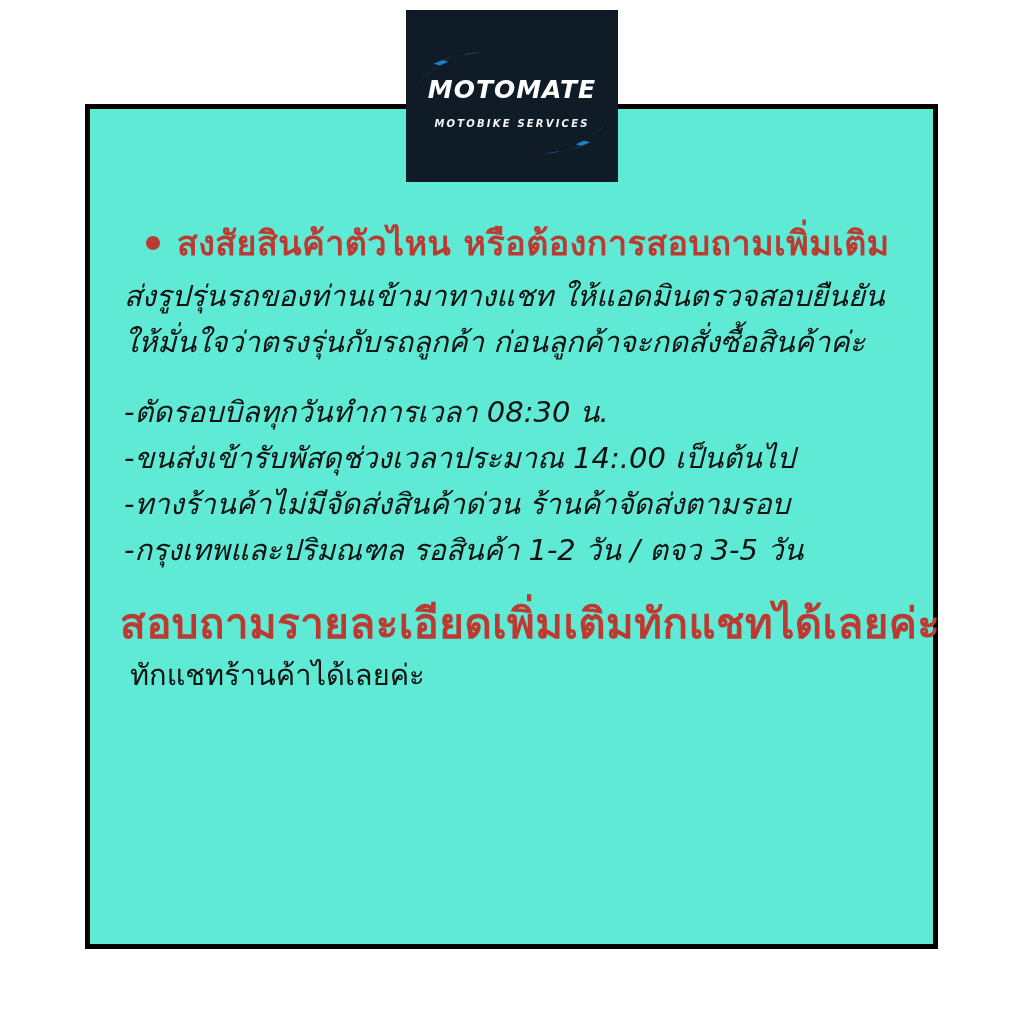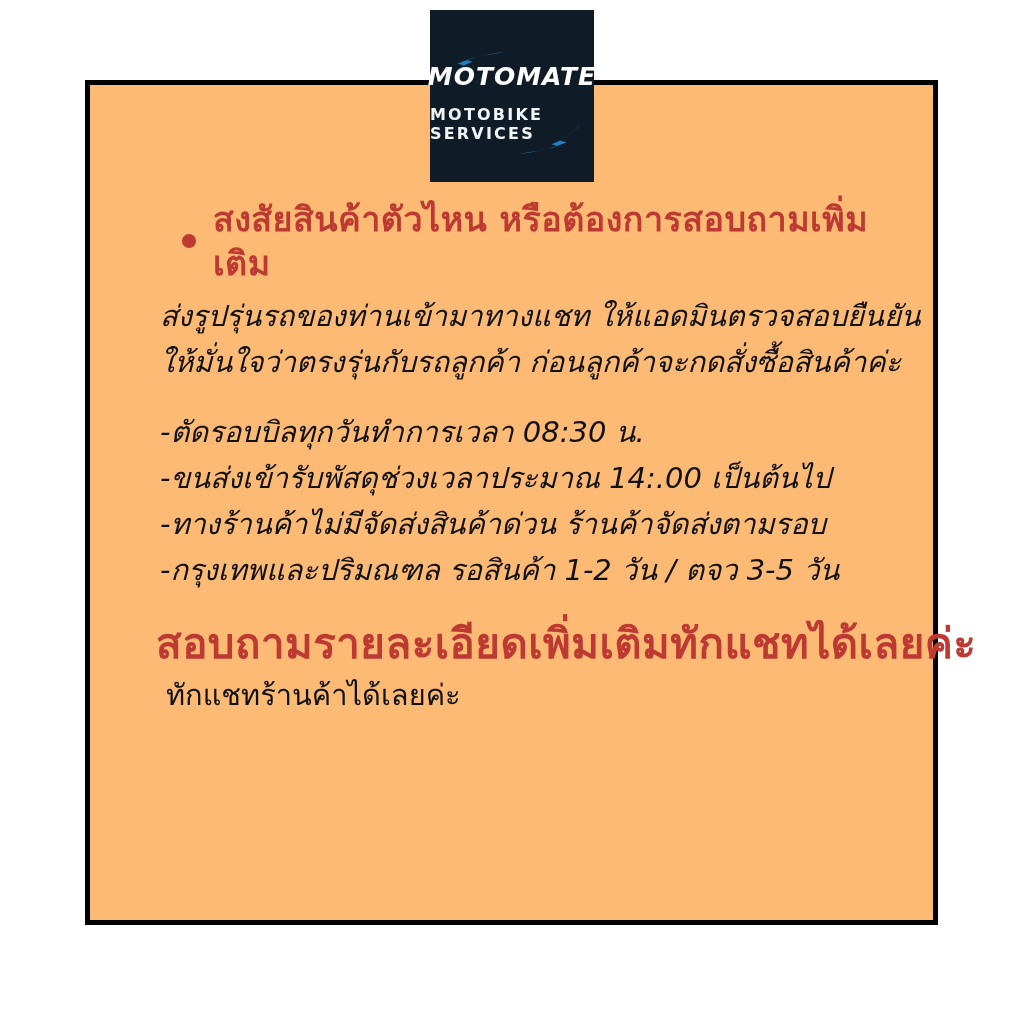--- a/index.html
+++ b/index.html
@@ -1,21 +1,21 @@
 <!DOCTYPE html>
 <html style="--heading-red: #bd3a32; --body-black: #111111; --border-black: #000000; --logo-bg: #0f1c27; --bolt-blue: #1f80c4;"><head>
 <meta charset="utf-8">
 <style>
   * { margin:0; padding:0; box-sizing:border-box; }
   html,body { width:1024px; height:1024px; background:#ffffff; font-family:"DejaVu Sans", sans-serif; }
   .page { position:relative; width:1024px; height:1024px; background:#ffffff; overflow:hidden; }
 
   .info-box {
-    position:absolute; left:85px; top:80px; width:853px; height:845px;
-    border:5px solid var(--border-black, #000); background:#fdba74;padding-left:36px;
+    position:absolute; left:85px; top:104px; width:853px; height:845px;
+    border:5px solid var(--border-black, #000); background:#5eead4;
   }
   .box-content { padding:112px 26px 0 22px; }
 
   .section { margin-bottom:24px; }
   .section-heading {
     display:flex; align-items:center; gap:17px;
     margin:0 0 8px 34px;
     color:var(--heading-red, #bd3a32);
     font-size:34px; font-weight:bold; line-height:44px;
     letter-spacing:0.5px;
@@ -32,31 +32,31 @@
     font-size:42px; font-weight:bold; line-height:54px;
     margin-left:8px; white-space:nowrap; letter-spacing:0.5px;
   }
   .footer-line {
     margin-left:18px; color:var(--body-black,#111);
     font-size:29px; line-height:48px;
   }
 
   .logo {
     position:absolute; left:50%; transform:translateX(-50%);
-    top:10px; width:164px; height:172px;
+    top:10px; width:212px; height:172px;
     background:var(--logo-bg,#0f1c27);
     display:flex; flex-direction:column; align-items:center; justify-content:center;
     z-index:2;
   }
   .brand-name {
     color:#ffffff; font-size:25px; font-weight:800; font-style:italic;
     letter-spacing:1px; margin-top:12px;
   }
   .brand-tagline {
-    color:#f2f5f7; font-size:16px; font-weight:bold; 
+    color:#f2f5f7; font-size:10px; font-weight:bold; font-style:italic;
     letter-spacing:2.2px; margin-top:14px;
   }
   .bolt { position:absolute; }
   .bolt-top-left { left:12px; top:36px; width:64px; height:42px; }
   .bolt-bottom-right { right:12px; bottom:22px; width:64px; height:42px; transform:rotate(180deg); }
 </style>
 </head>
 <body>
 
 <div class="page">

